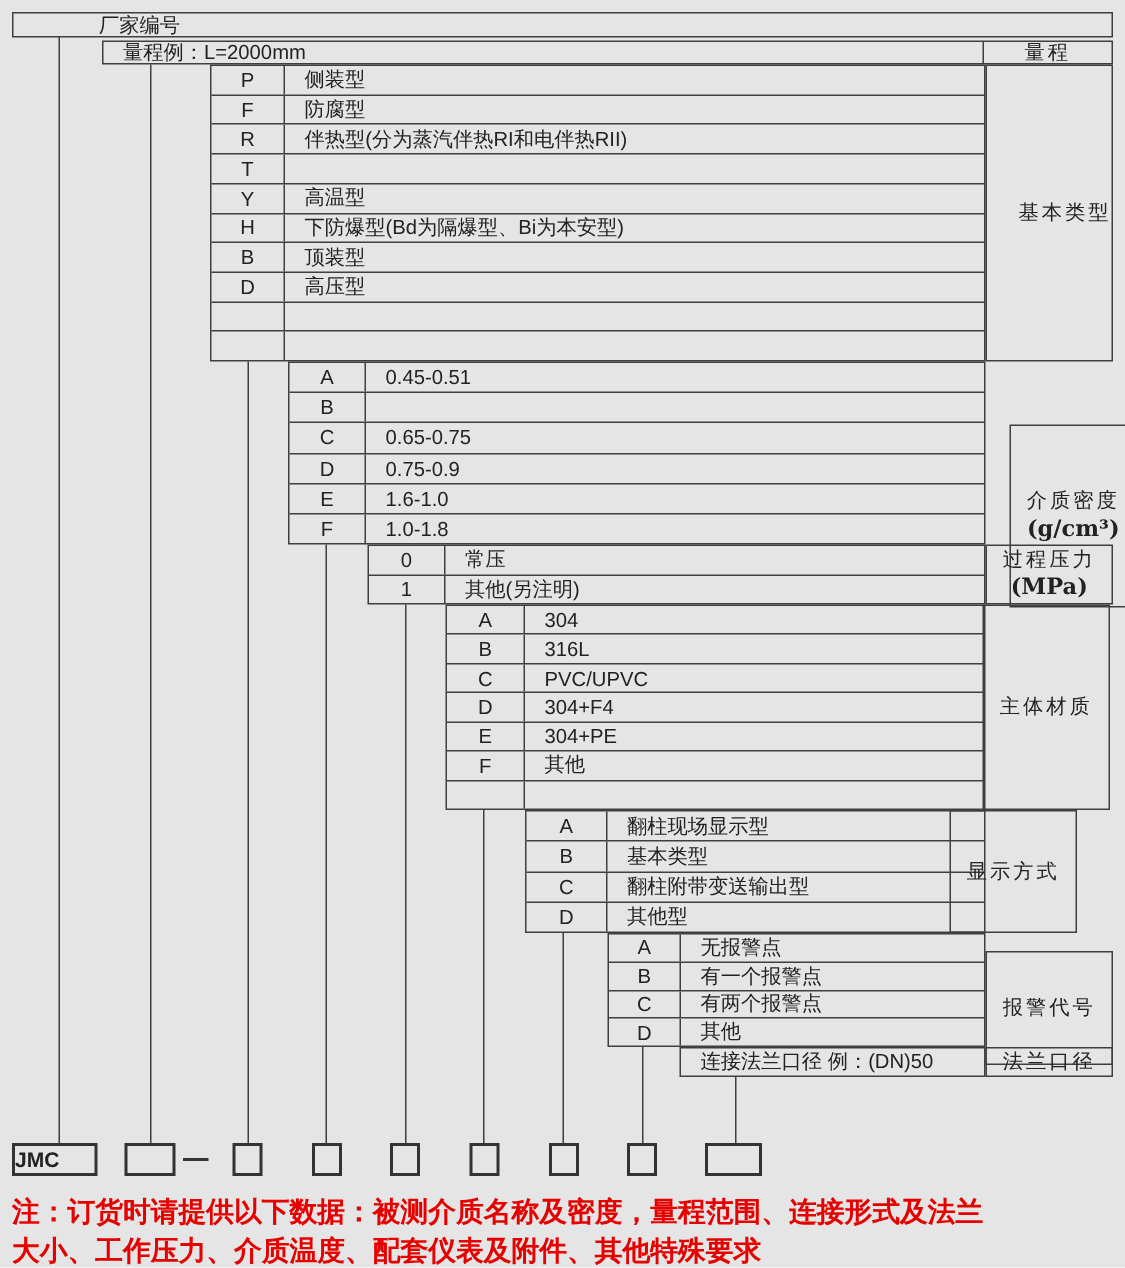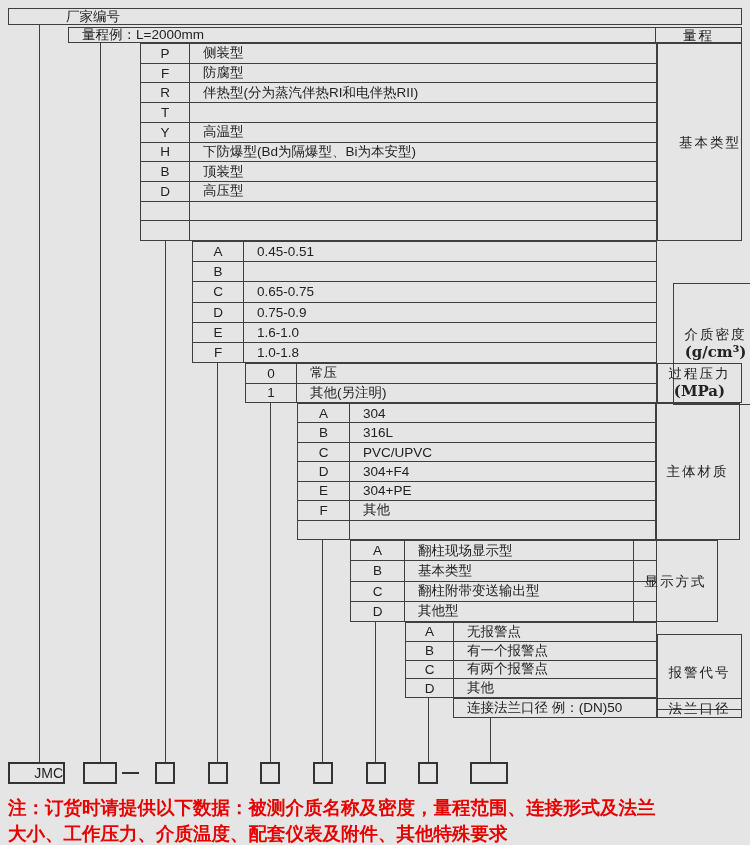--- a/index.html
+++ b/index.html
@@ -18,22 +18,22 @@
   .sec-table{border:1px solid var(--line);display:flex;flex-direction:column;}
   .trow{flex:1;display:flex;border-bottom:1px solid var(--line);min-height:0;}
   .trow:last-child{border-bottom:none;}
   .tcode{display:flex;align-items:center;justify-content:center;border-right:1px solid var(--line);
          font-size:13.5px;}
   .tdesc{flex:1;display:flex;align-items:center;padding-left:13px;font-size:13.5px;white-space:nowrap;}
   .side{border:1px solid var(--line);display:flex;flex-direction:column;align-items:center;justify-content:center;
         font-family:"DejaVu Serif",serif;font-size:13.5px;letter-spacing:2px;line-height:1.25;}
   .side .unit{letter-spacing:0;font-size:15px;font-weight:bold;}
   .vline{width:1px;background:var(--line);}
-  .codebox{border:2px solid #333333;display:flex;align-items:center;justify-content:flex-end;
-           font-weight:normal;font-size:14px;}
+  .codebox{border:2px solid #333333;display:flex;align-items:center;justify-content:flex-start;
+           font-weight:bold;font-size:14px;}
   .dash{height:2px;background:#333333;}
   .note{color:var(--red);font-weight:bold;font-size:18.5px;line-height:26px;
         font-family:"Liberation Sans",sans-serif;white-space:nowrap;}
 </style>
 </head>
 <body>
 
 <div class="canvas">
 
   <div class="abs box rowtext" style="left:8px;top:8px;width:734px;height:17px;">

